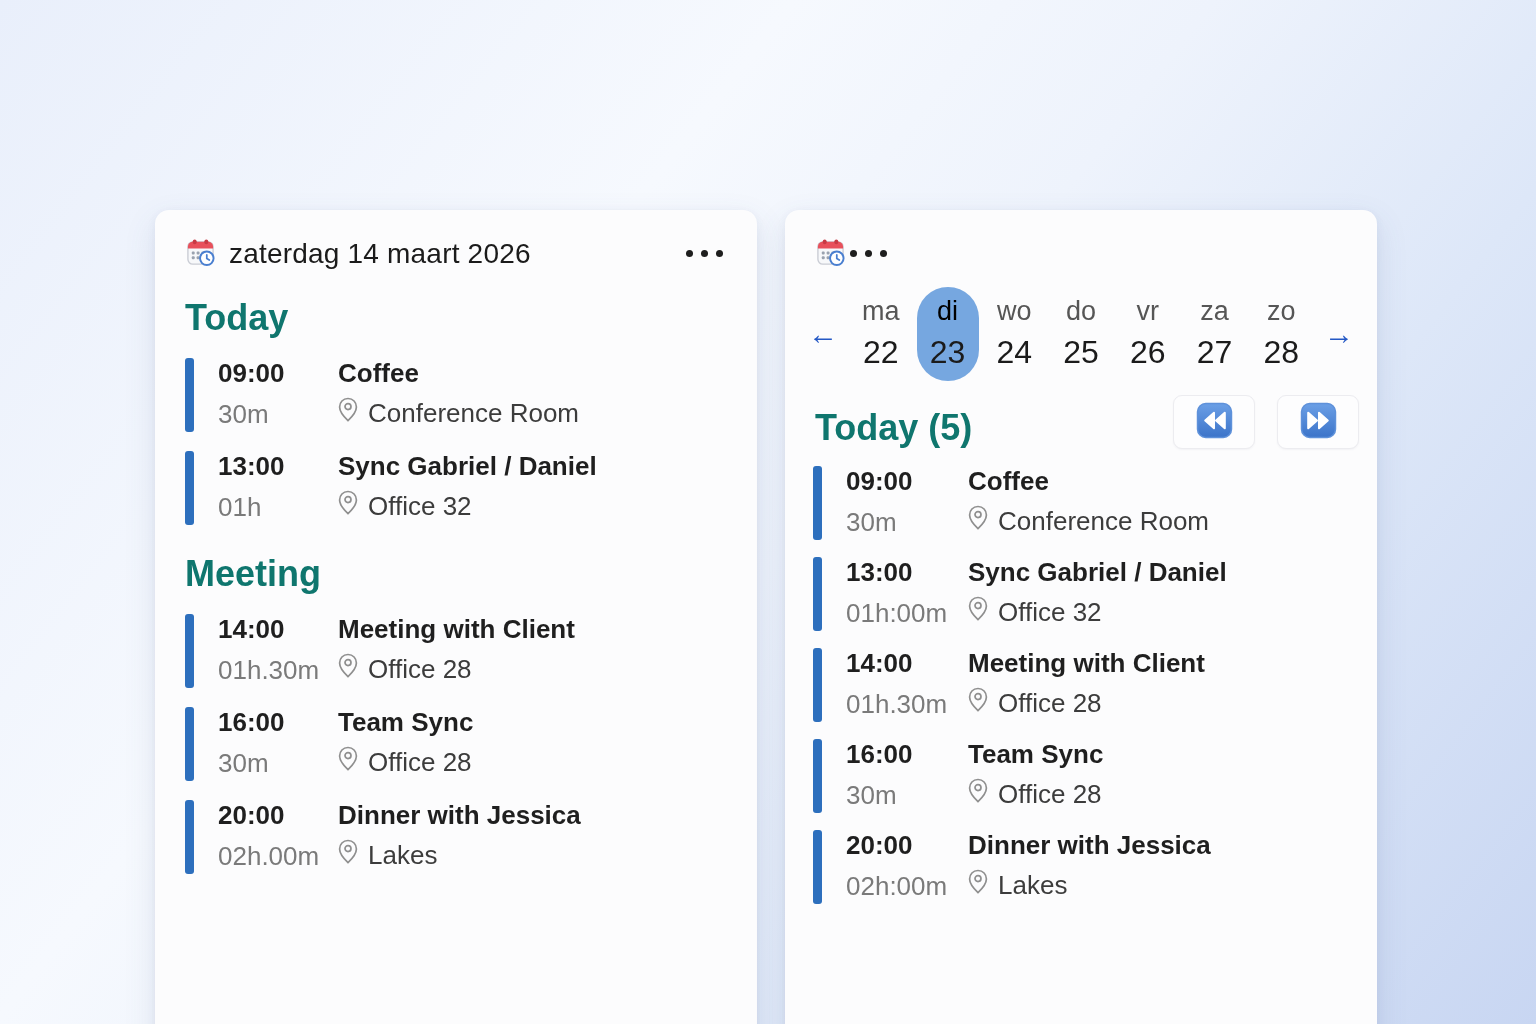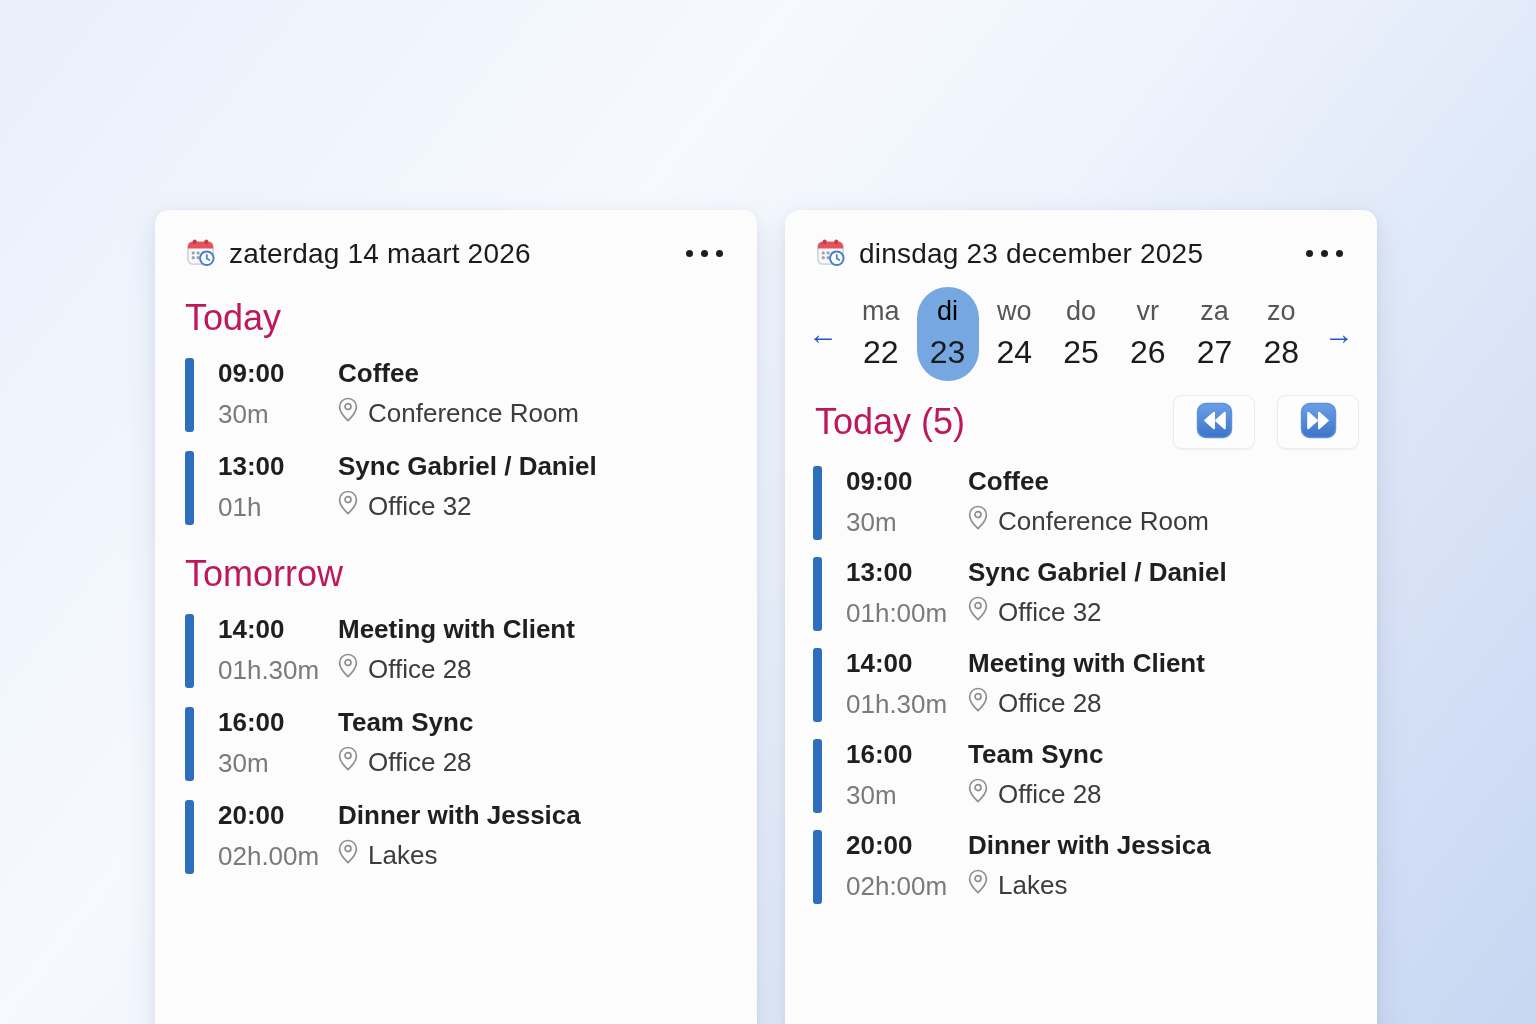--- a/index.html
+++ b/index.html
@@ -27,21 +27,21 @@
     display:flex; align-items:center;
     padding:26px 30px 0 30px;
   }
   .card-title { flex:1; margin-left:13px; font-size:28px; color:#1b1b1b; letter-spacing:.2px; }
   .more-btn {
     background:none; border:none; cursor:pointer;
     display:flex; gap:8px; padding:10px 4px; align-items:center;
   }
   .more-btn i { width:7px; height:7px; border-radius:50%; background:#1e1e1e; display:block; }
 
-  .section-heading { font-size:36px; font-weight:400; color:#be185d; padding:0 30px; }
+  .section-heading { font-size:36px; font-weight:700; color:#0f766e; padding:0 30px; }
   .card.left .section-heading.first { margin-top:26px; }
   .card.left .section-heading.second { margin-top:28px; }
 
   .events { padding:0 30px; }
   .event {
     display:grid;
     grid-template-columns:9px 144px 1fr;
     column-gap:0;
     margin-top:19px;
   }
@@ -72,21 +72,21 @@
     background:transparent; border:none;
     font-family:inherit;
     justify-content:space-between;
   }
   .day-cell.selected { background:#76a7e0; }
   .day-name { font-size:27px; color:#565656; }
   .day-cell.selected .day-name { color:#000000; }
   .day-num { font-size:32px; color:#1b1b1b; }
 
   .today-row {
-    display:flex; align-items:center;
+    display:flex; align-items:flex-end;
     padding:14px 18px 0 30px;
   }
   .today-row .section-heading { flex:1; padding:0; }
   .skip-btn {
     width:82px; height:54px; margin-left:22px;
     background:#fdfdfe; border:1px solid #ececf0; border-radius:9px;
     display:flex; align-items:center; justify-content:center;
     cursor:pointer;
     box-shadow:0 1px 2px rgba(80,90,120,.06);
   }
@@ -157,21 +157,21 @@
           <span class="pin"><svg width="20" height="26" viewBox="0 0 20 26">
                 <path d="M10 1.5 C5 1.5 1.6 5.4 1.6 10 c0 5.7 8.4 13.6 8.4 13.6 s8.4 -7.9 8.4 -13.6 C18.4 5.4 15 1.5 10 1.5 z" fill="none" stroke="#8f8f8f" stroke-width="1.7"></path>
                 <circle cx="10" cy="9.6" r="3" fill="none" stroke="#8f8f8f" stroke-width="1.7"></circle>
               </svg></span>
           <span>Office 32</span>
         </div>
       </div>
     </div>
   </div>
 
-  <h2 class="section-heading second">Tomorrow</h2>
+  <h2 class="section-heading second">Meeting</h2>
 
   <div class="events">
     <div class="event">
       <span class="event-bar"></span>
       <div class="event-timecol">
         <div class="event-time">14:00</div>
         <div class="event-duration">01h.30m</div>
       </div>
       <div class="event-main">
         <div class="event-title">Meeting with Client</div>
@@ -236,21 +236,20 @@
             <rect x="12" y="16" width="3" height="3" rx="1"></rect>
             <rect x="17" y="16" width="3" height="3" rx="1"></rect>
             <rect x="22" y="16" width="3" height="3" rx="1"></rect>
           <rect x="7" y="21" width="3" height="3" rx="1"></rect>
             <rect x="12" y="21" width="3" height="3" rx="1"></rect>
         </g>
         <circle cx="22.5" cy="23" r="7" fill="#ffffff" stroke="#4a7fd0" stroke-width="2"></circle>
         <path d="M22.5 19.5 v3.7 l2.6 1.6" fill="none" stroke="#4a7fd0" stroke-width="1.8" stroke-linecap="round"></path>
       </svg>
     </span>
-    <span class="card-title">dinsdag 23 december 2025</span>
     <button class="more-btn" aria-label="more options">
       <i></i>
         <i></i>
         <i></i>
     </button>
   </div>
 
   <div class="week-row">
     <button class="week-arrow">←</button>
 

